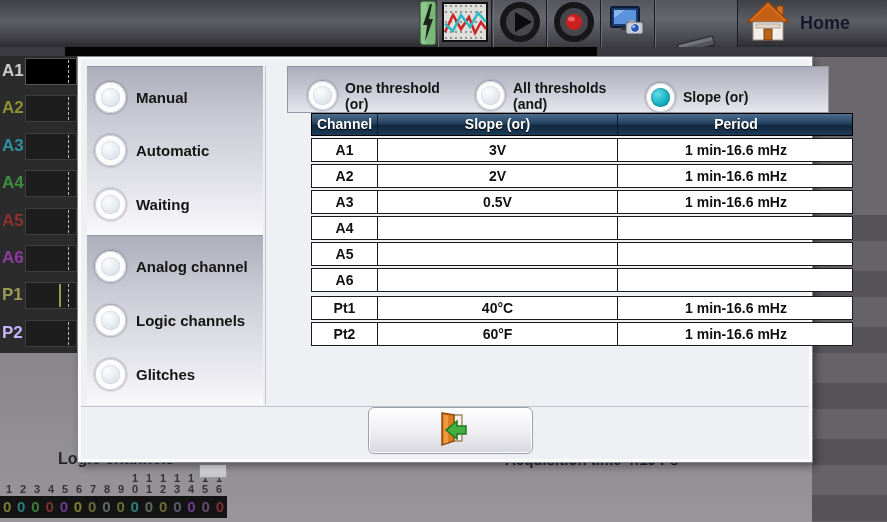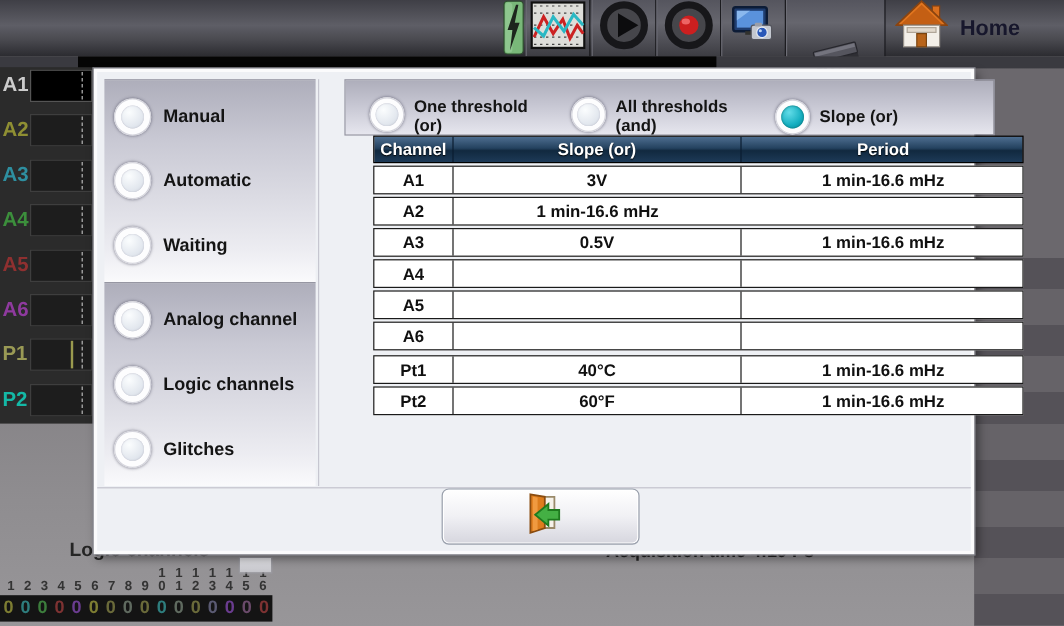--- a/index.html
+++ b/index.html
@@ -255,21 +255,21 @@
         </div>
       </div>
       <div class="ch-row" style="top: 226.4px;">
         <span class="ch-label" style="color: rgb(154, 154, 85);">P1</span>
         <div class="ch-box">
           <div class="ch-dash"></div>
           <div class="ch-mark"></div>
         </div>
       </div>
       <div class="ch-row" style="top: 263.8px;">
-        <span class="ch-label" style="color: #14b8a6;">P2</span>
+        <span class="ch-label" style="color: #c4b5fd;">P2</span>
         <div class="ch-box">
           <div class="ch-dash"></div>
         </div>
       </div>
     </div>
 
   <div class="logic-title">Logic channels</div>
   <div class="logic-grid" id="logicGrid">
       <div class="lg-col">
         <div class="lg-num"></div>
@@ -430,20 +430,21 @@
           <div>Period</div>
         </div>
       <div id="tBody">
           <div class="trow">
             <div>A1</div>
             <div>3V</div>
             <div>1 min-16.6 mHz</div>
           </div>
           <div class="trow">
             <div>A2</div>
+            <div>2V</div>
             <div>1 min-16.6 mHz</div>
           </div>
           <div class="trow">
             <div>A3</div>
             <div>0.5V</div>
             <div>1 min-16.6 mHz</div>
           </div>
           <div class="trow">
             <div>A4</div>
             <div></div>

